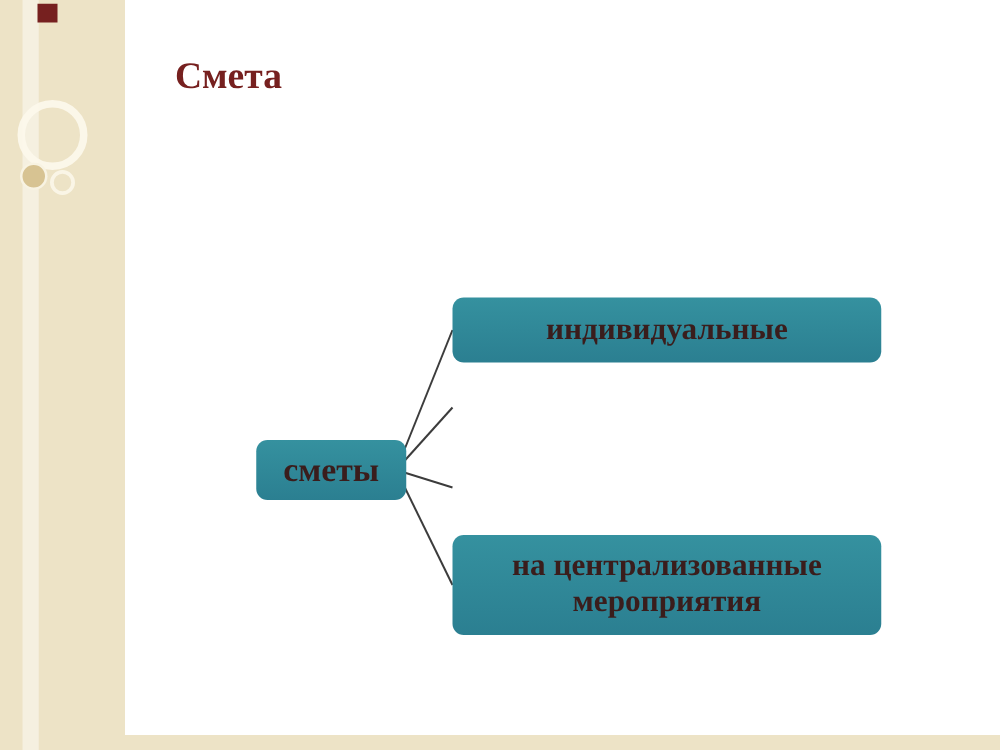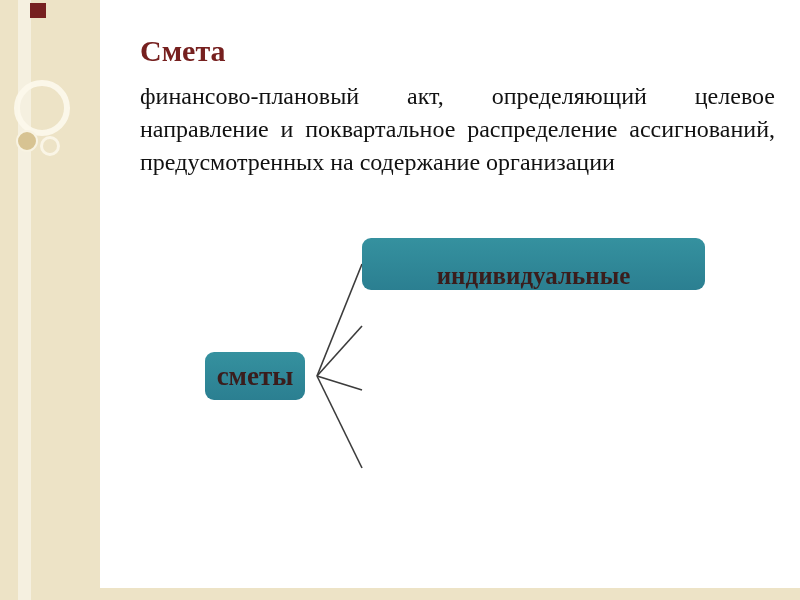--- a/index.html
+++ b/index.html
@@ -51,21 +51,21 @@
   }
 
   
   .main {
     position: absolute; left: 100px; top: 0;
     width: 700px; height: 588px;
     background: #FFFFFF;
   }
 
   .slide-title {
-    position: absolute; left: 40px; top: 34px;
+    position: absolute; left: 40px; top: 44px;
     font-size: 30px; font-weight: bold;
     color: #76201F;
     text-align: right;
   }
 
   .slide-body {
     position: absolute; left: 40px; top: 80px;
     width: 635px;
     font-size: 24px;
     line-height: 1.38;
@@ -84,57 +84,59 @@
     background: linear-gradient(180deg, #35919F 0%, #2B7F91 100%);
     border-radius: 9px;
     display: flex; align-items: center; justify-content: center;
     text-align: center;
     color: #3A1D1C;
     font-weight: bold;
     box-sizing: border-box;
   }
   .node-root {
     left: 105px; top: 352px;
-    width: 100px; height: 48px;
+    width: 120px; height: 48px;
     font-size: 27px;
   }
   .node-child { left: 262px; width: 343px; font-size: 25px; }
-  .node-child-0 { top: 238px; height: 52px; align-items: flex-end; }
+  .node-child-0 { top: 238px; height: 52px; }
   .node-child-1 { top: 300px; height: 52px; }
   .node-child-2 { top: 364px; height: 52px; }
   .node-child-3 { top: 428px; height: 80px; line-height: 1.15; padding: 0 28px; }
 </style>
 </head>
 <body>
 
 <div class="sidebar">
   <div class="sidebar-stripe"></div>
   <div class="ring-large"></div>
   <div class="circle-small-filled"></div>
   <div class="ring-small"></div>
   <div class="accent-square"></div>
 </div>
 
 <div class="main">
 
   <div class="slide-title">Смета</div>
 
-  <div class="slide-body">финансово-плановый акт, определяющий целевое направление и поквартальное распределение ассигнований, предусмотренных на содержание организации</div>
 
   <svg class="connectors" viewBox="0 0 700 588" xmlns="http://www.w3.org/2000/svg">
     <line x1="217" y1="376" x2="262" y2="264" stroke="#3C3C3C" stroke-width="1.6"></line>
     <line x1="217" y1="376" x2="262" y2="326" stroke="#3C3C3C" stroke-width="1.6"></line>
     <line x1="217" y1="376" x2="262" y2="390" stroke="#3C3C3C" stroke-width="1.6"></line>
     <line x1="217" y1="376" x2="262" y2="468" stroke="#3C3C3C" stroke-width="1.6"></line>
   </svg>
 
   <div class="node node-root">
     <span>сметы</span>
   </div>
 
   <div class="node node-child node-child-0">
     <span>индивидуальные</span>
   </div>
 
 
 
+  <div class="node node-child node-child-3">
+    <span>на централизованные мероприятия</span>
+  </div>
 
 </div>
 
 </body></html>

